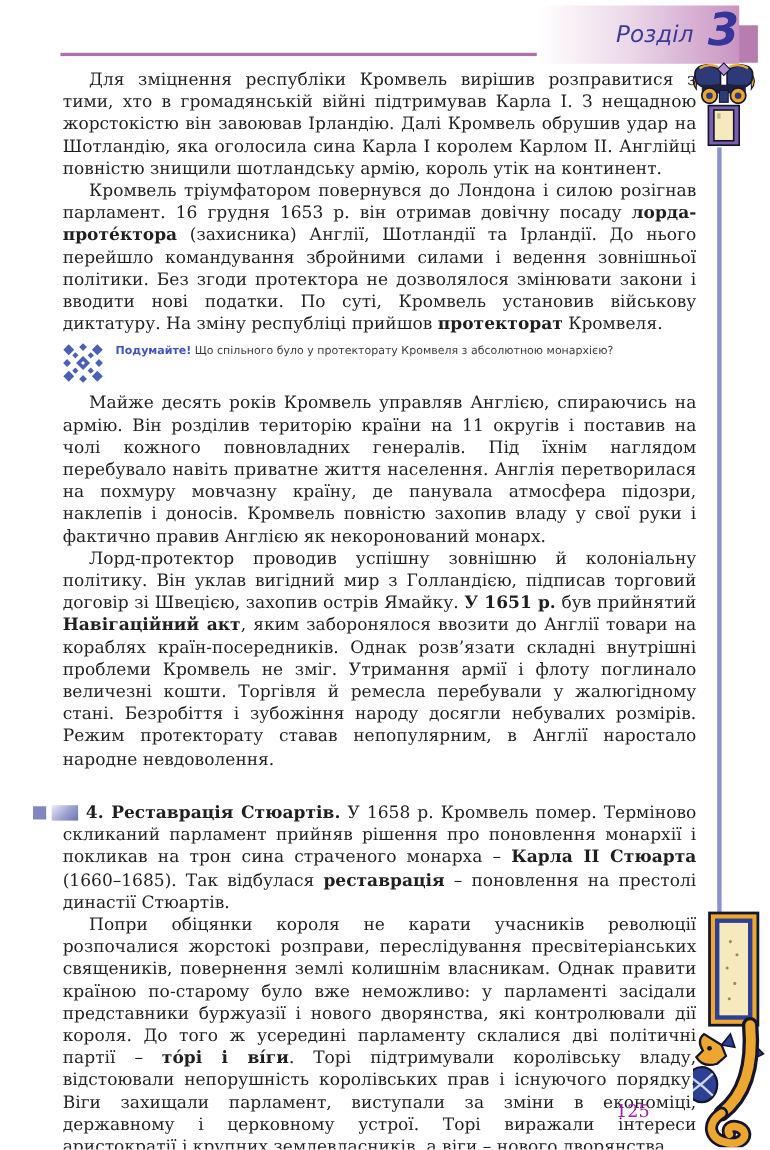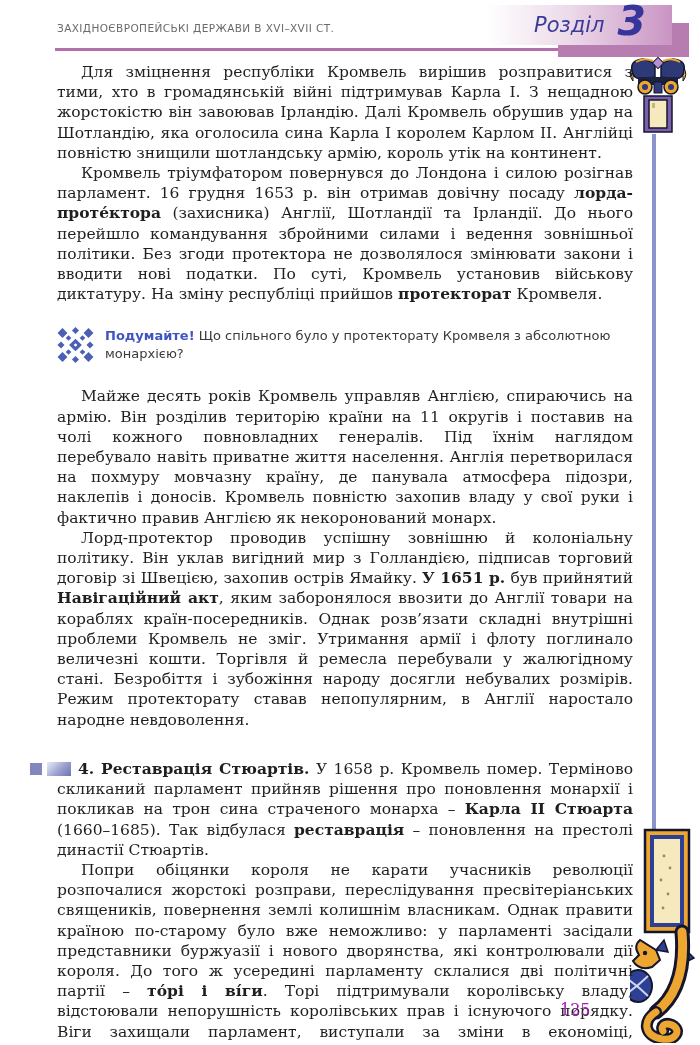--- a/index.html
+++ b/index.html
@@ -12,24 +12,24 @@
 
   
   .running-title{
     position:absolute;left:57px;top:22px;
     font-family:"DejaVu Sans","Liberation Sans",sans-serif;
     font-size:10.5px;color:#6a6a6a;letter-spacing:.4px;white-space:nowrap;
   }
   .header-rule{position:absolute;left:55px;top:48px;width:506px;height:3px;background:#b26fa9;}
   .chapter-shadow{position:absolute;left:558px;top:23px;width:131px;height:34px;background:#b77db1;}
   .chapter-box{
-    position:absolute;left:488px;top:5px;width:184px;height:40px;
+    position:absolute;left:488px;top:5px;width:184px;height:53px;
     background:linear-gradient(to right,#ffffff 0%,#ecd9e9 45%,#c994c3 100%);
     display:flex;align-items:center;justify-content:flex-end;
-    padding-right:26px;box-sizing:border-box;
+    box-sizing:border-box;
   }
   .chapter-label{
     font-family:"DejaVu Sans","Liberation Sans",sans-serif;
     font-style:italic;font-size:21px;color:#3b3b98;margin-right:13px;line-height:1;
   }
   .chapter-number{
     font-family:"DejaVu Sans","Liberation Sans",sans-serif;
     font-style:italic;font-weight:bold;font-size:41px;color:#35359b;line-height:1;
     transform:translateY(-4px);
   }
@@ -47,43 +47,42 @@
     display:inline-block;width:12px;height:12px;background:#8287bd;
     margin-right:5px;vertical-align:-1px;
   }
   p.section .b2{
     display:inline-block;width:24px;height:14px;margin-right:7px;vertical-align:-2px;
     background:linear-gradient(135deg,#e9ecf8 0%,#9aa1cf 55%,#6d74b4 100%);
   }
 
   
   .callout{
-    display:flex;gap:11px;margin:22px 0;
+    display:flex;gap:11px;margin:7px 0;
     font-family:"DejaVu Sans","Liberation Sans",sans-serif;
-    font-size:13px;line-height:18.5px;color:#3a3a3a;text-align:left;text-indent:0;align-items:center;
+    font-size:10px;line-height:18.5px;color:#3a3a3a;text-align:left;text-indent:0;
   }
   .callout-icon{flex:0 0 37px;width:37px;height:38px;}
   .callout-title{color:#3f55c0;font-weight:bold;}
 
   
   .v-line{position:absolute;left:652px;top:134px;width:4px;height:700px;background:#8a93cd;}
   .orn-top{position:absolute;left:628px;top:56px;width:60px;height:78px;}
   .orn-bottom{position:absolute;left:630px;top:828px;width:72px;height:215px;}
 
   .page-number{
     position:absolute;left:560px;top:1000px;width:70px;text-align:left;
     font-size:16px;color:#a21caf;
   }
 </style>
 </head>
 <body>
 
 <div class="page">
 
-  <div class="running-title">ЗАХІДНОЄВРОПЕЙСЬКІ ДЕРЖАВИ В XVI–XVII СТ.</div>
   <div class="header-rule"></div>
   <div class="chapter-shadow"></div>
   <div class="chapter-box">
     <span class="chapter-label">Розділ</span>
     <span class="chapter-number">3</span>
   </div>
 
   <div class="v-line"></div>
 
   <svg class="orn-top" viewBox="0 0 60 78">

